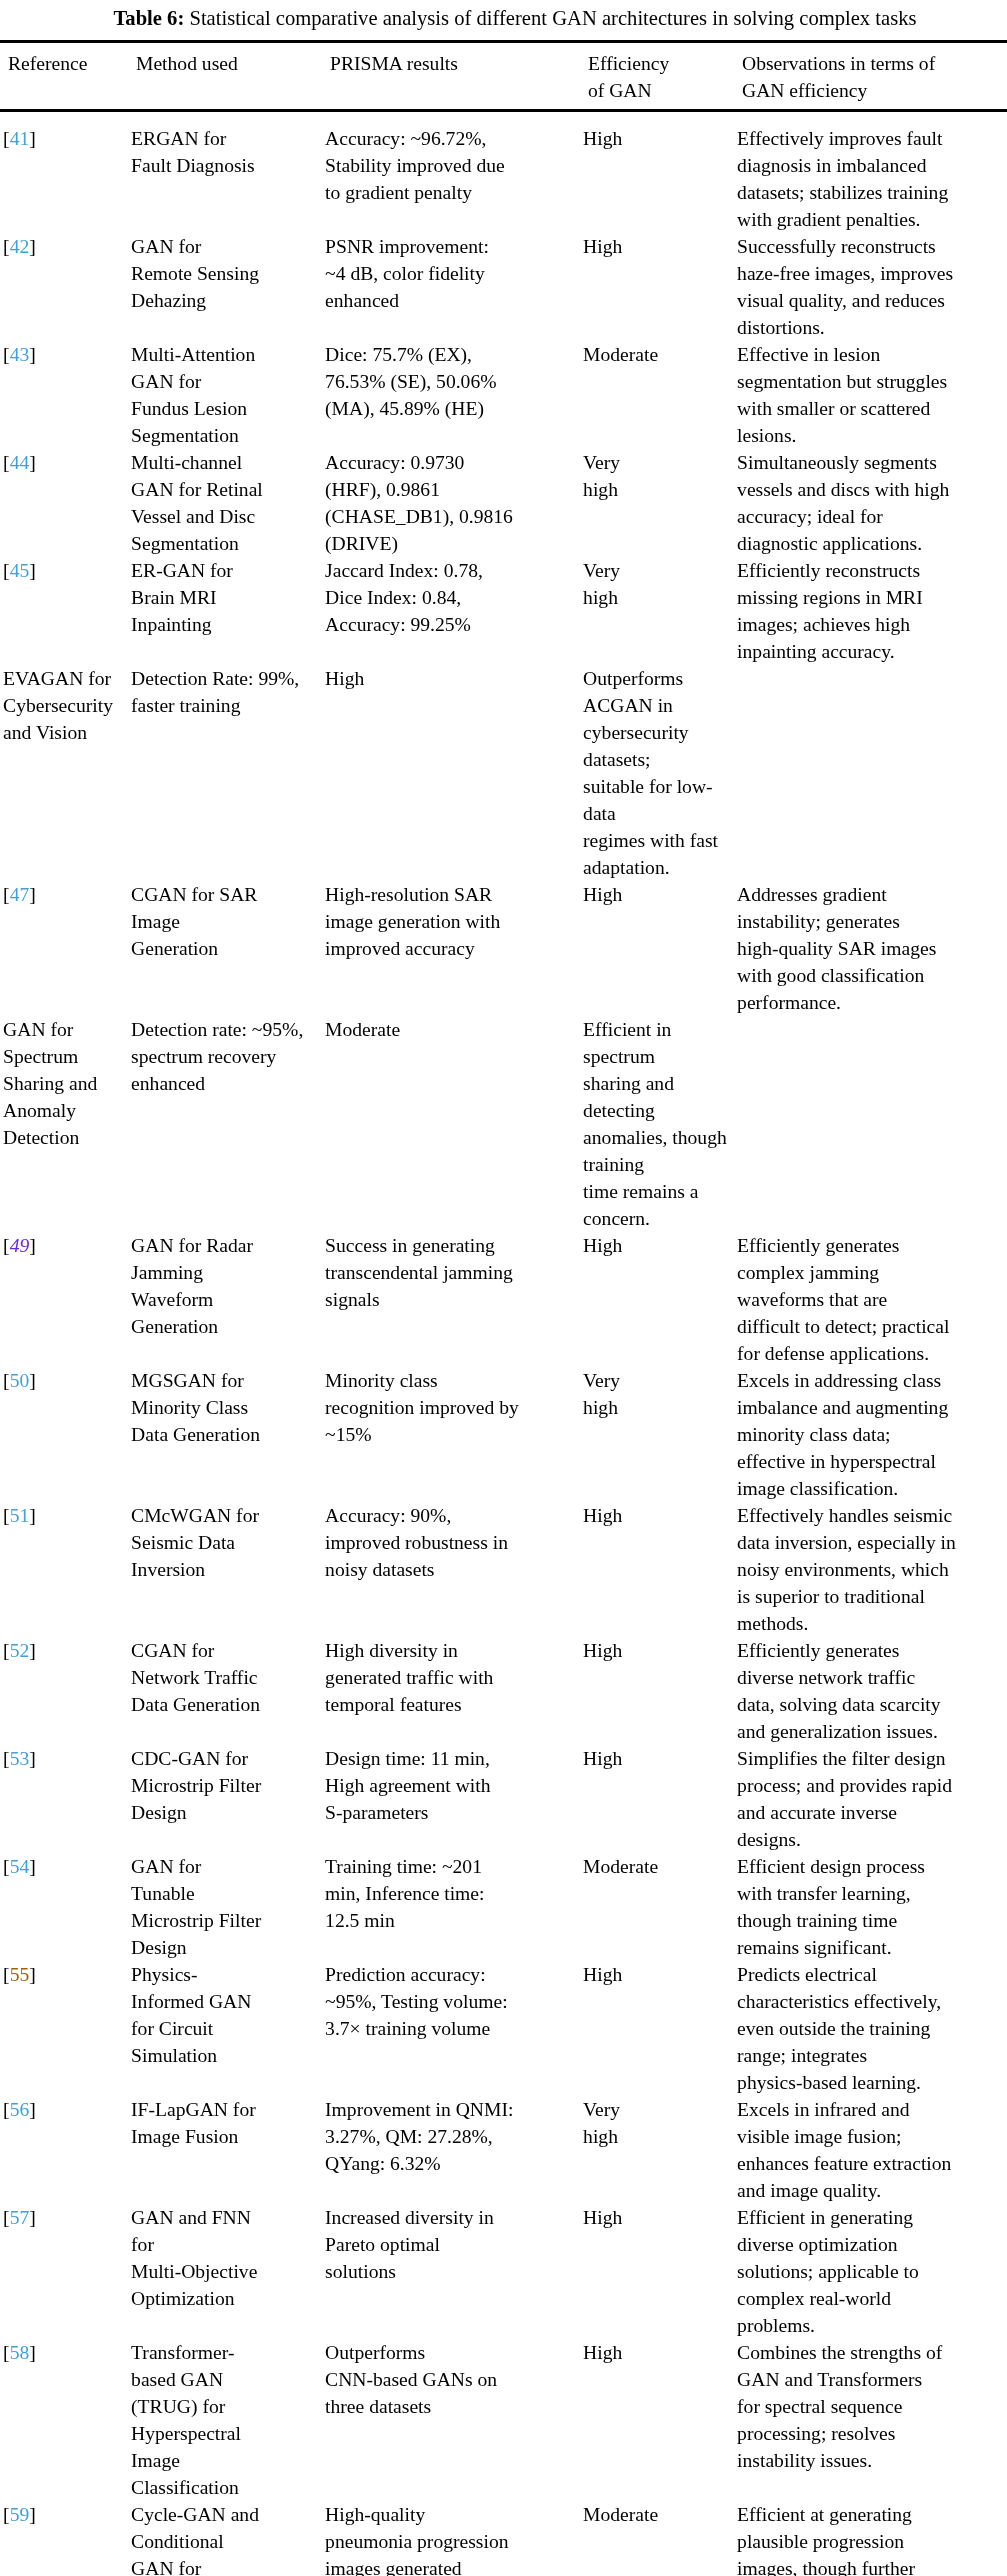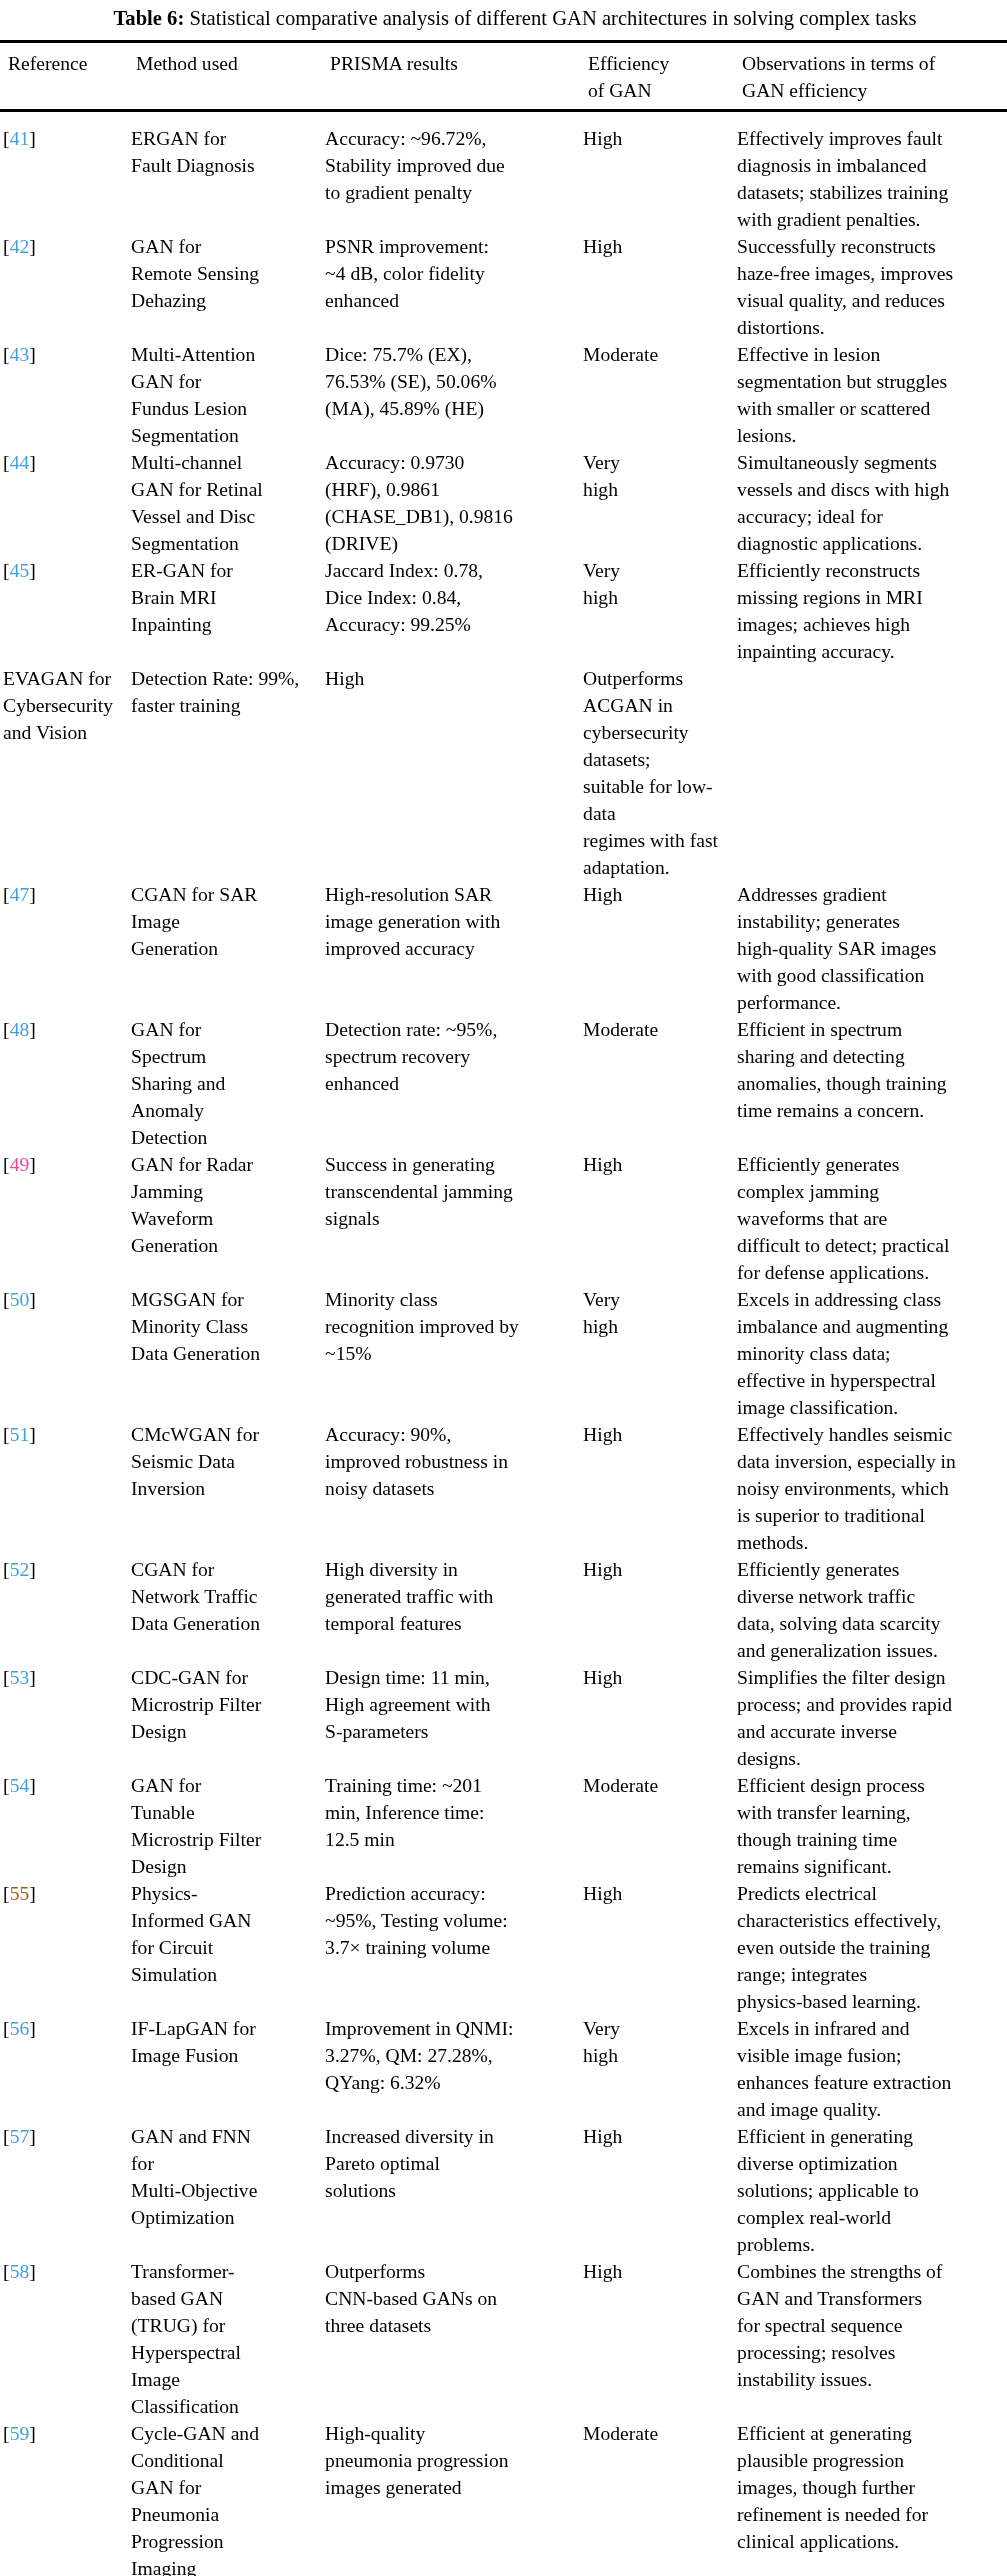--- a/index.html
+++ b/index.html
@@ -173,38 +173,37 @@
 improved accuracy</div>
     <div class="cell c-eff">High</div>
     <div class="cell c-obs">Addresses gradient
 instability; generates
 high-quality SAR images
 with good classification
 performance.</div>
   </div>
 
   <div class="trow">
-    <div class="cell"><span class="ref-open">[</span><a class="refnum" href="#" style="color: rgb(63, 160, 220);">48</a><span class="ref-close">]</span></div>
     <div class="cell c-method">GAN for
 Spectrum
 Sharing and
 Anomaly
 Detection</div>
     <div class="cell c-prisma">Detection rate: ~95%,
 spectrum recovery
 enhanced</div>
     <div class="cell c-eff">Moderate</div>
     <div class="cell c-obs">Efficient in spectrum
 sharing and detecting
 anomalies, though training
 time remains a concern.</div>
   </div>
 
   <div class="trow">
-    <div class="cell"><span class="ref-open">[</span><a class="refnum" href="#" style="color: #ec4899;">49</a><span class="ref-close">]</span></div>
+    <div class="cell"><span class="ref-open">[</span><a class="refnum" href="#" style="color: #6d28d9; font-style: italic;">49</a><span class="ref-close">]</span></div>
     <div class="cell c-method">GAN for Radar
 Jamming
 Waveform
 Generation</div>
     <div class="cell c-prisma">Success in generating
 transcendental jamming
 signals</div>
     <div class="cell c-eff">High</div>
     <div class="cell c-obs">Efficiently generates
 complex jamming

